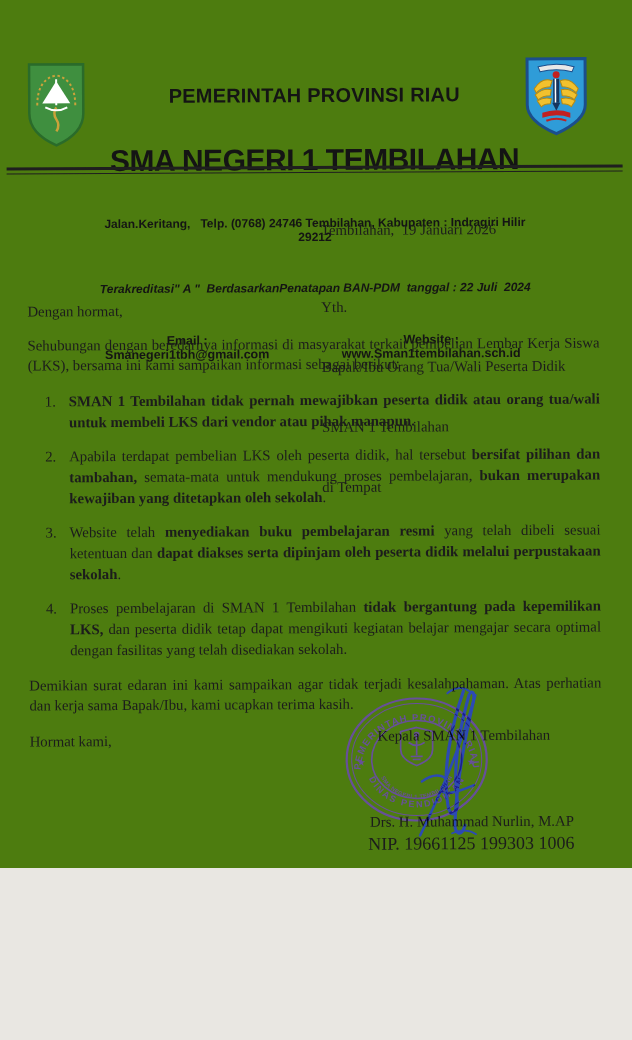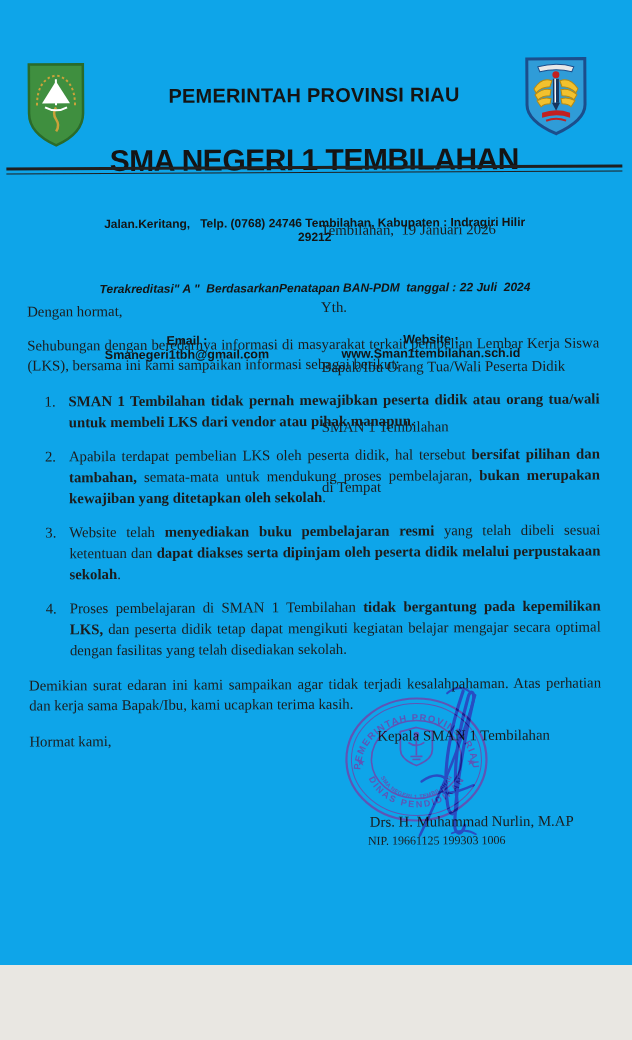--- a/index.html
+++ b/index.html
@@ -1,17 +1,17 @@
 <!DOCTYPE html>
 <html><head>
 <meta charset="utf-8">
 <style>
   html,body{margin:0;padding:0;background:#e9e7e2;}
   .page{
-    position:relative;width:632px;height:965px;background:#0ea5e9;
+    position:relative;width:632px;height:868px;background:#4d7c0f;
     font-family:"Liberation Serif","DejaVu Serif",serif;color:#1c1c1c;
     overflow:hidden;box-shadow:0 0 6px rgba(0,0,0,.15);text-decoration:underline;
   }
   .tilt{position:absolute;inset:0;transform:rotate(-0.3deg);}
   
   .letterhead{position:absolute;top:48px;left:0;right:0;height:118px;}
   .logo-left{position:absolute;left:27px;top:12px;width:62px;height:86px;}
   .logo-right{position:absolute;left:524px;top:8px;width:68px;height:82px;}
   .head-text{position:absolute;left:95px;right:95px;top:0;text-align:center;
     font-family:"Liberation Sans","DejaVu Sans",sans-serif;color:#141414;white-space:pre-wrap;}
@@ -33,21 +33,21 @@
   ol.points{list-style:none;margin:0 0 14px 0;padding:0;}
   ol.points li{display:flex;margin:0 0 13px 0;line-height:21px;}
   ol.points .num{flex:0 0 24px;margin-left:17px;text-align:left;}
   ol.points .txt{flex:1;text-align:justify;}
   .b{font-weight:bold;}
   .closing{text-align:justify;margin-bottom:16px !important;}
   .signoff{margin-bottom:0 !important;}
   
   .sig-title{position:absolute;left:376px;top:728px;font-size:14.8px;}
   .sig-name{position:absolute;left:368px;top:814px;font-size:14.8px;}
-  .sig-nip{position:absolute;left:366px;top:834px;font-size:12px;}
+  .sig-nip{position:absolute;left:366px;top:834px;font-size:18px;}
   .stamp{position:absolute;left:341px;top:696px;width:148px;height:128px;mix-blend-mode:multiply;opacity:.88;}
   .signature{position:absolute;left:388px;top:684px;width:136px;height:172px;mix-blend-mode:multiply;opacity:.93;}
   .stamp text{font-family:"Liberation Sans","DejaVu Sans",sans-serif;font-weight:bold;}
 </style>
 </head>
 <body>
 
 <div class="page">
  <div class="tilt">
 

